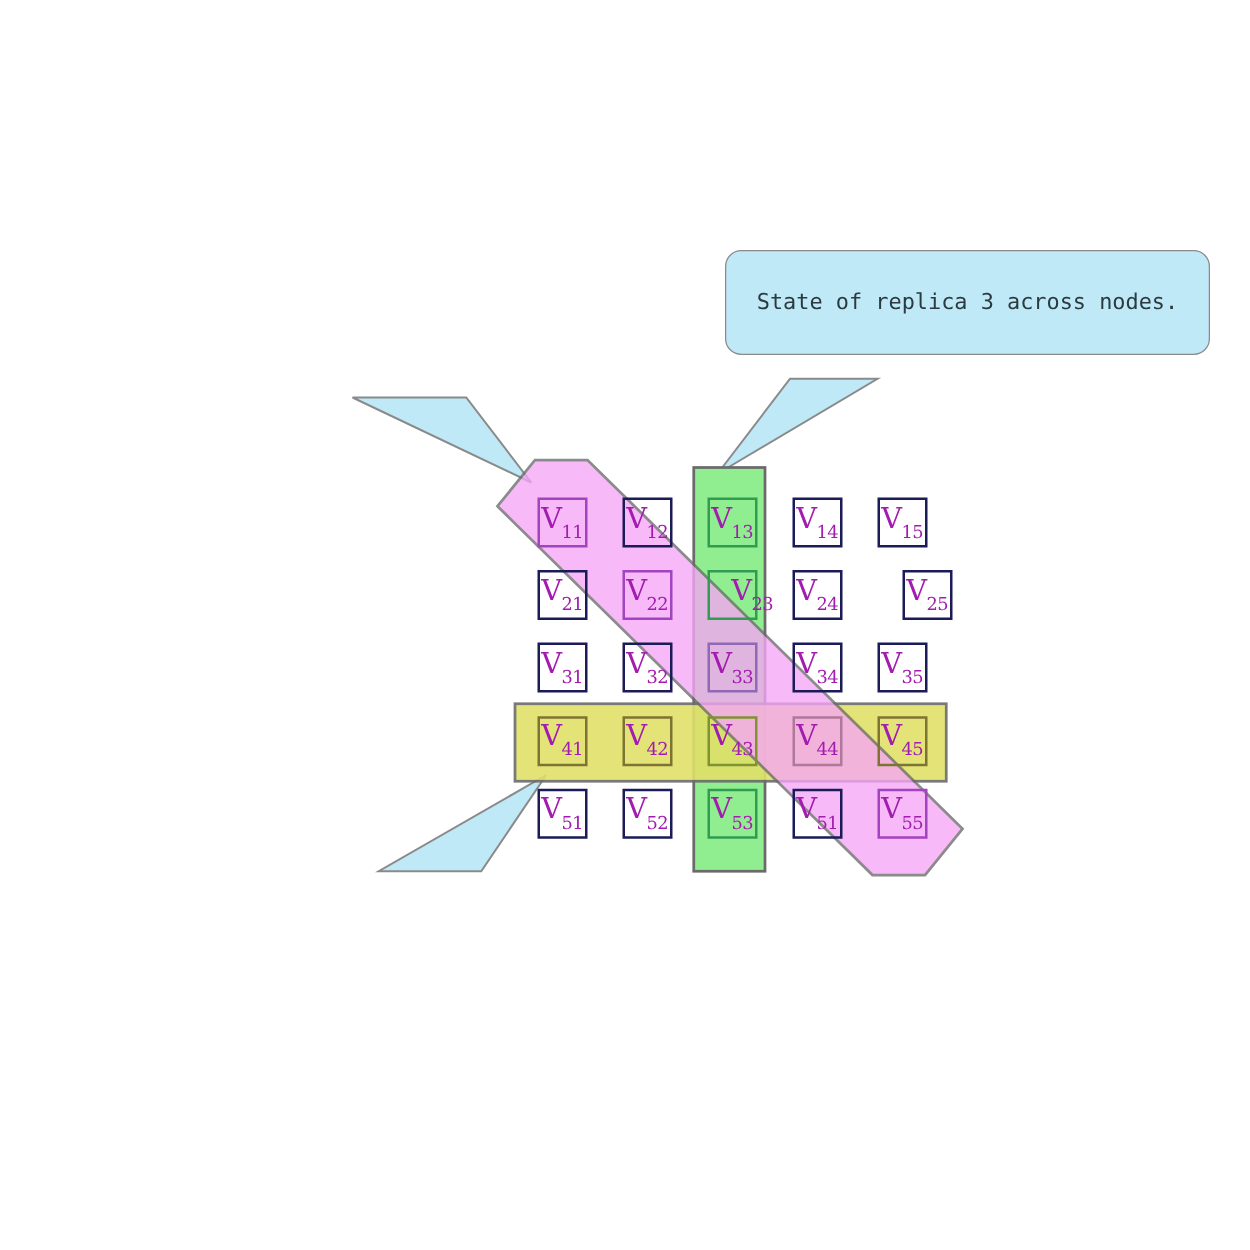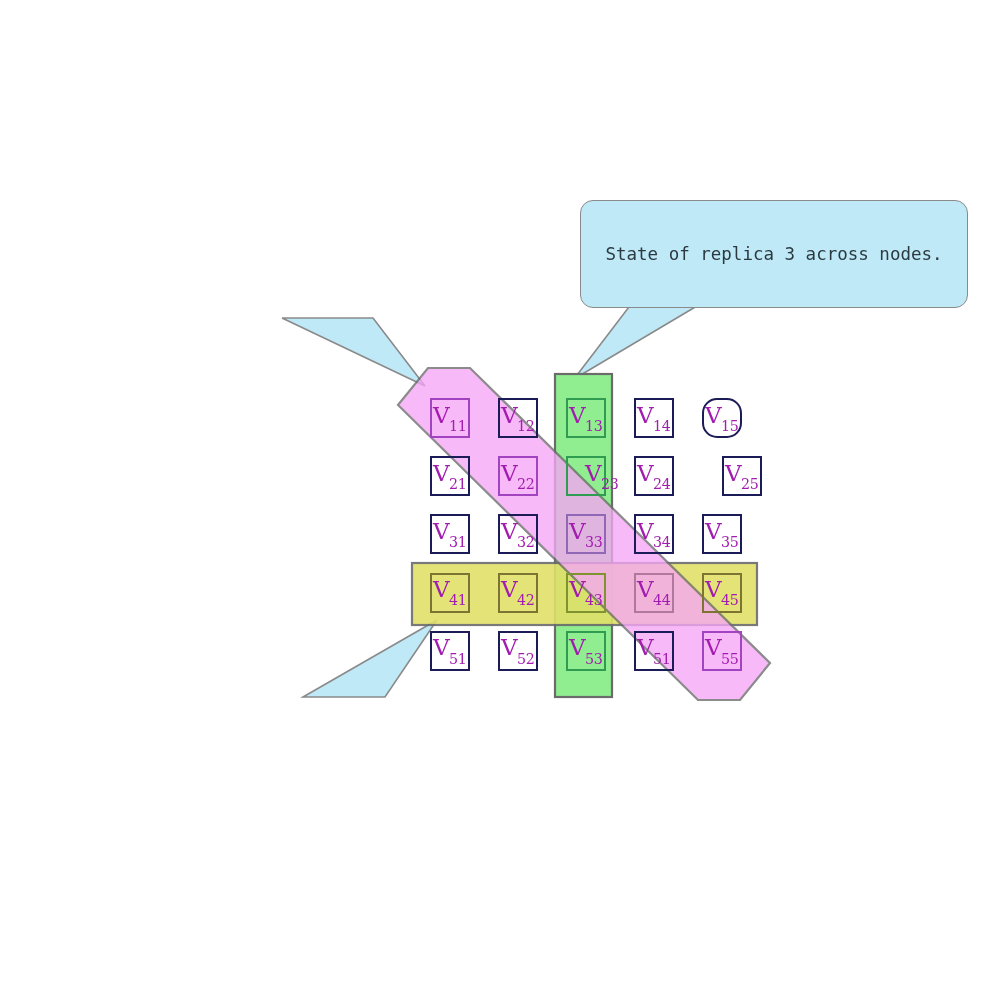--- a/index.html
+++ b/index.html
@@ -39,21 +39,21 @@
   }
   .callout-text {
     font-family: "DejaVu Sans Mono", "Liberation Mono", monospace;
     font-size: 17.5px;
     line-height: 1.42;
     color: #2b3a40;
     white-space: pre-line;
     letter-spacing: 0px;
   }
   #callout-gossip  { left: 35px;  top: 215px; width: 386px; height: 104px; }
-  #callout-replica { left: 580px; top: 200px; width: 388px; height: 108px;
+  #callout-replica { left: 580px; top: 200px; width: 388px; height: 84px;
                      justify-content: center; }
   #callout-node    { left: 44px;  top: 699px; width: 386px; height: 103px; }
 
   
   #grid {
     position: absolute;
     left: 0; top: 0;
     width: 1000px; height: 1000px;
     z-index: 30;
   }
@@ -118,21 +118,21 @@
       </div>
       <div class="cell " style="left: 498px; top: 398px;">
         <span class="vlabel">V<sub>12</sub></span>
       </div>
       <div class="cell hl-col" style="left: 566px; top: 398px;">
         <span class="vlabel">V<sub>13</sub></span>
       </div>
       <div class="cell " style="left: 634px; top: 398px;">
         <span class="vlabel">V<sub>14</sub></span>
       </div>
-      <div class="cell " style="left: 702px; top: 398px; border-radius: 15px;">
+      <div class="cell " style="left: 702px; top: 398px;">
         <span class="vlabel">V<sub>15</sub></span>
       </div>
       <div class="cell " style="left: 430px; top: 456.2px;">
         <span class="vlabel">V<sub>21</sub></span>
       </div>
       <div class="cell hl-diag" style="left: 498px; top: 456.2px;">
         <span class="vlabel">V<sub>22</sub></span>
       </div>
       <div class="cell hl-col" style="left: 566px; top: 456.2px; padding-left: 32px;">
         <span class="vlabel">V<sub>23</sub></span>

